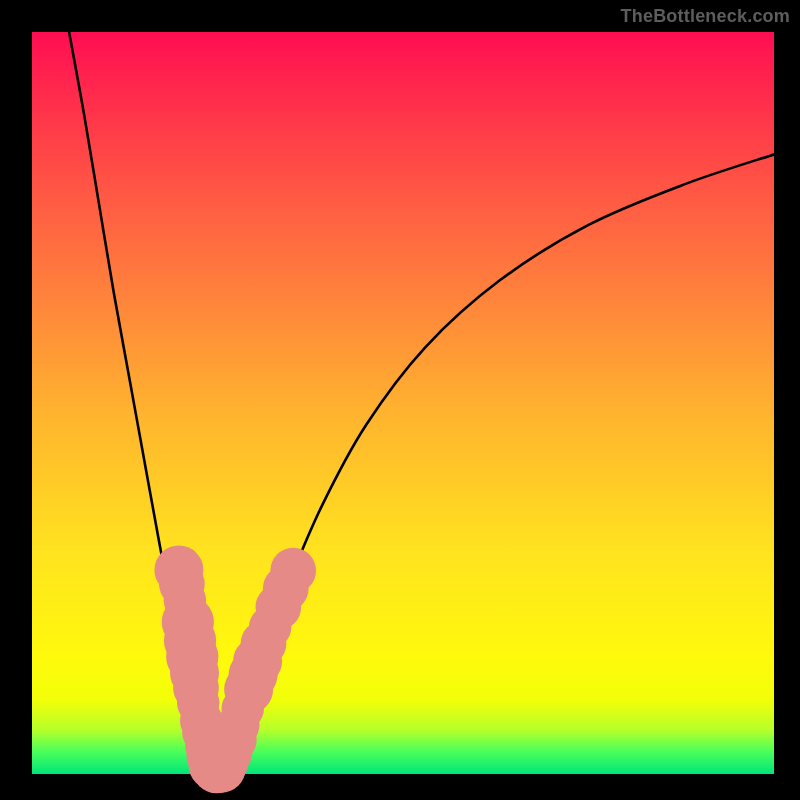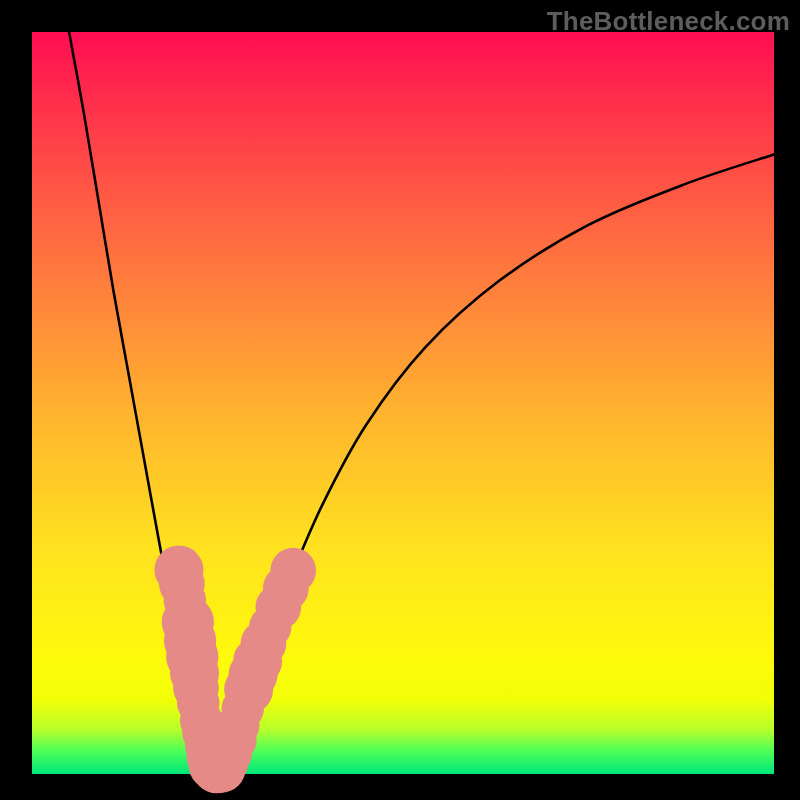--- a/index.html
+++ b/index.html
@@ -44,21 +44,21 @@
     top: 0;
     width: 742px;
     height: 742px;
     overflow: visible;
   }
   .watermark {
     position: absolute;
     top: 6px;
     right: 10px;
     color: #5d5d5d;
-    font-size: 26px;
+    font-size: 18px;
     font-weight: 600;
     letter-spacing: 0.2px;
     user-select: none;
   }
 </style>
 </head>
 <body>
 
 <div class="canvas">
   <div class="watermark">TheBottleneck.com</div>

